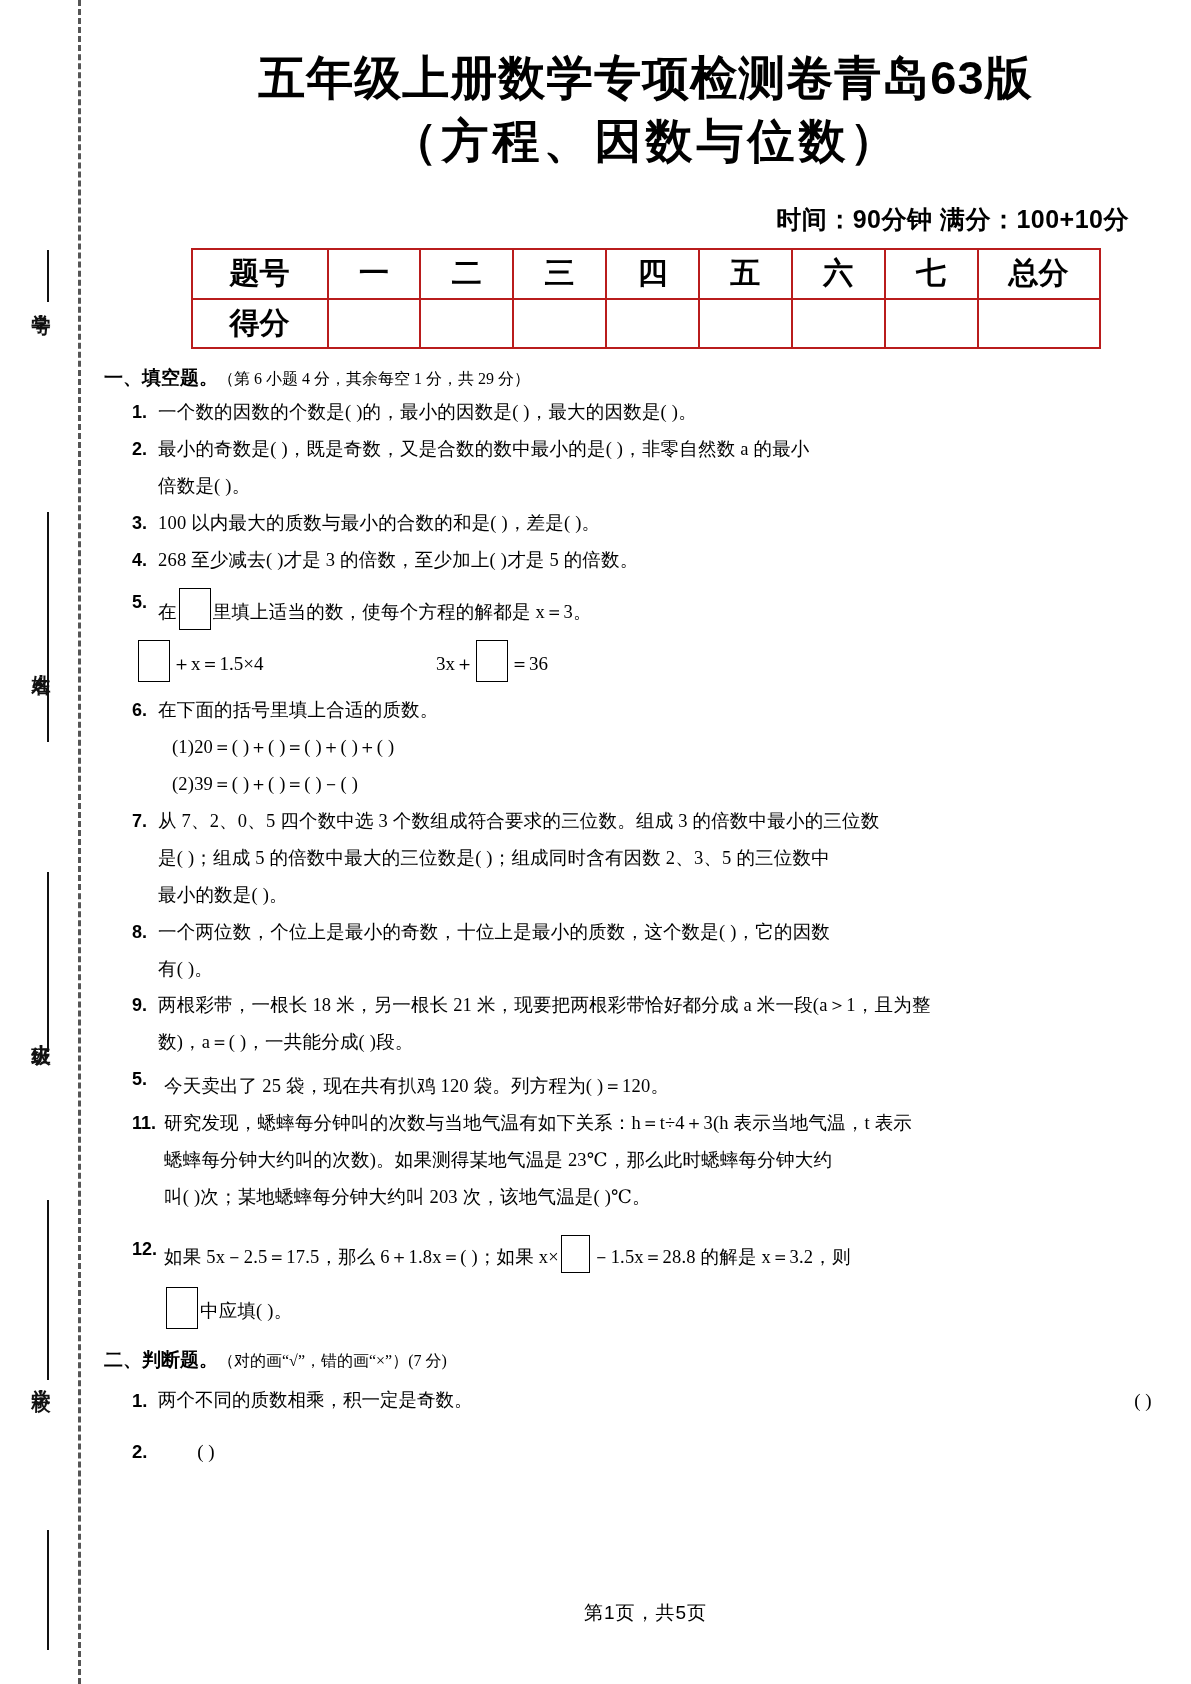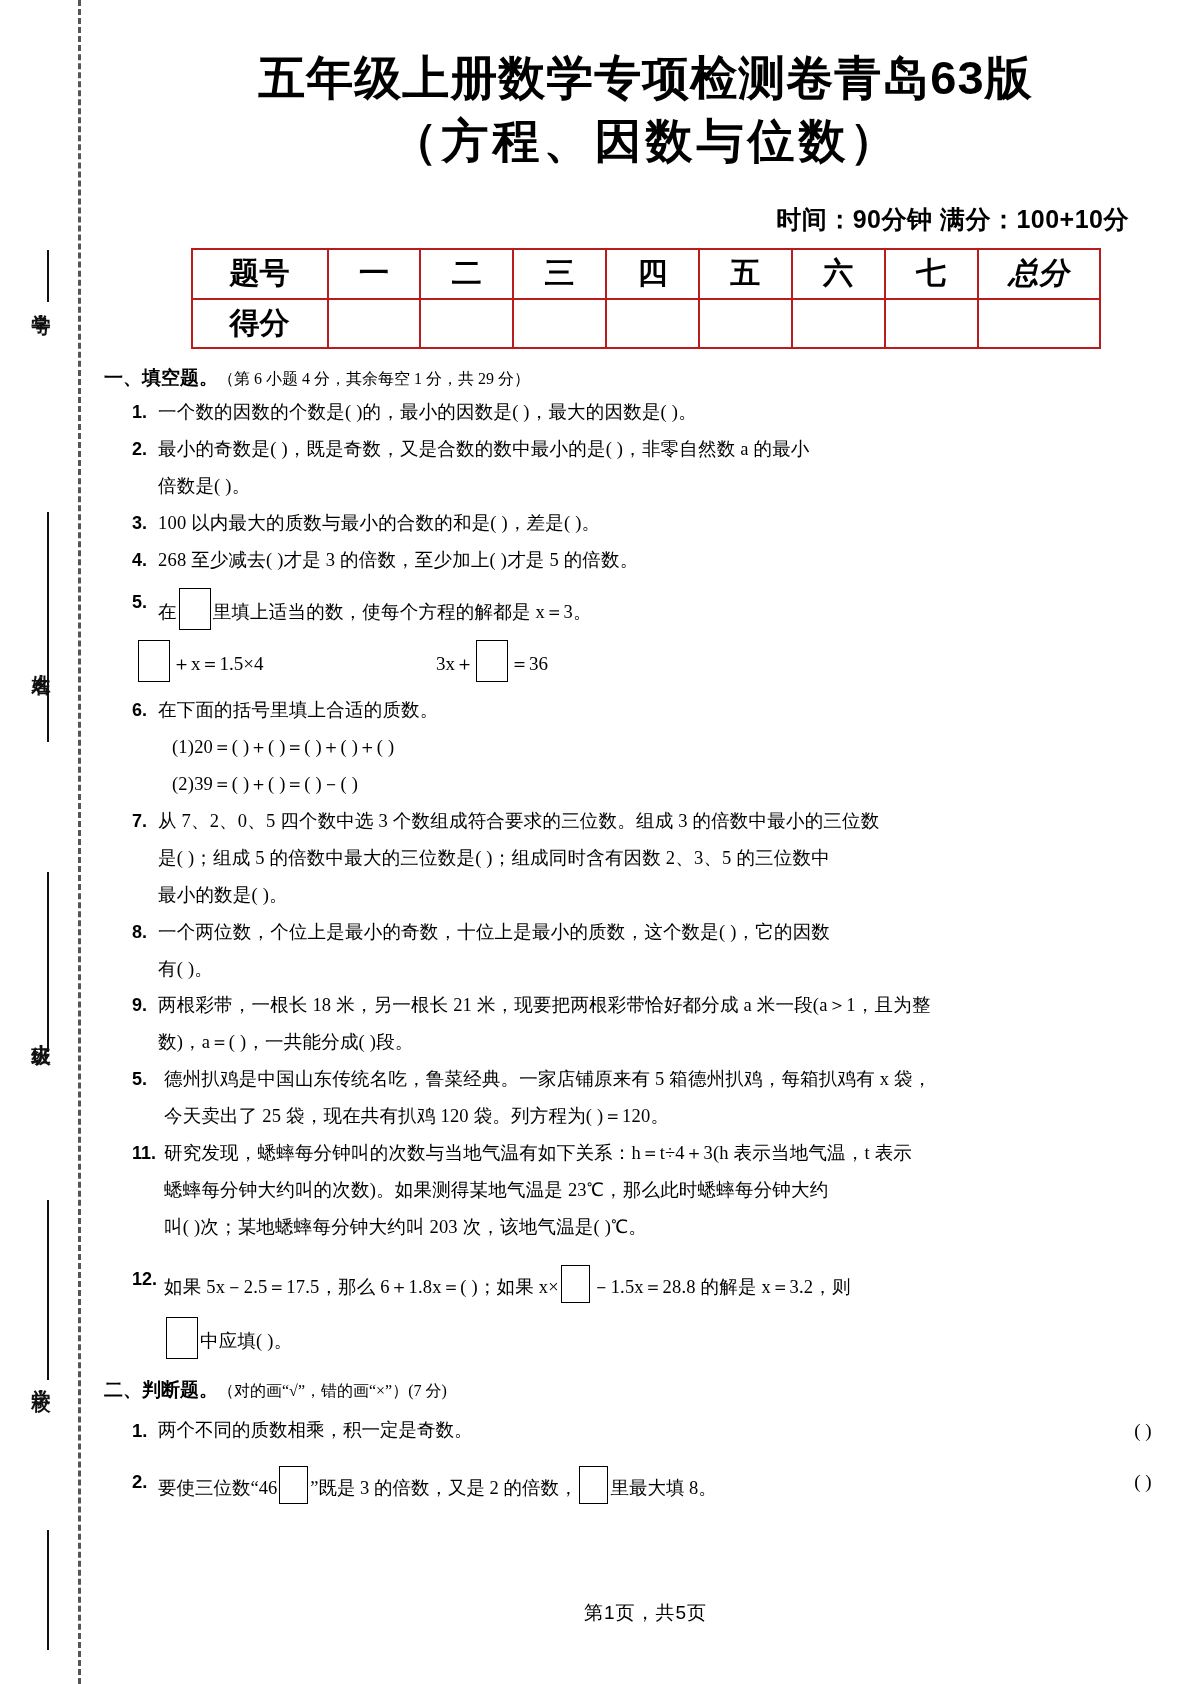--- a/index.html
+++ b/index.html
@@ -91,21 +91,21 @@
   table.score td {
     border: 2px solid #b91c1c;
     height: 46px;
     text-align: center;
     vertical-align: middle;
     font-family: "Liberation Serif", "DejaVu Serif", serif;
     font-size: 30px;
     font-weight: bold;
   }
   table.score td.lead { width: 132px; }
-  table.score td.total { width: 118px; font-style: italic; }
+  table.score td.total { width: 118px; }
   table.score tr.row-score td { height: 45px; }
 
   
   .section-head {
     font-family: "Liberation Sans", "DejaVu Sans", sans-serif;
     font-size: 19px;
     font-weight: bold;
     margin: 16px 0 2px 0;
     padding-left: 4px;
     letter-spacing: 0;
@@ -133,21 +133,20 @@
     text-align: left;
   }
   .q .body {
     flex: 1 1 auto;
     text-align: justify;
     letter-spacing: 0.2px;
   }
   .q .body .sub {
     display: block;
     margin-top: 7px;
-    font-family: Liberation Serif, serif;
   }
 
   
   .box {
     display: inline-block;
     border: 1.6px solid #000;
     width: 30px;
     height: 40px;
     vertical-align: -12px;
     margin: 0 2px;
@@ -324,21 +323,20 @@
     <span class="num">9.</span>
     <span class="body">
       <span>两根彩带，一根长 18 米，另一根长 21 米，现要把两根彩带恰好都分成 a 米一段(a＞1，且为整</span>
       <span class="sub">数)，a＝(        )，一共能分成(          )段。</span>
     </span>
   </div>
 
   <div class="q">
     <span class="num" style="width:32px;">5.</span>
     <span class="body">
-      <span>德州扒鸡是中国山东传统名吃，鲁菜经典。一家店铺原来有 5 箱德州扒鸡，每箱扒鸡有 x 袋，</span>
       <span class="sub">今天卖出了 25 袋，现在共有扒鸡 120 袋。列方程为(                  )＝120。</span>
     </span>
   </div>
 
   <div class="q">
     <span class="num" style="width:32px;">11.</span>
     <span class="body">
       <span>研究发现，蟋蟀每分钟叫的次数与当地气温有如下关系：h＝t÷4＋3(h 表示当地气温，t 表示</span>
       <span class="sub">蟋蟀每分钟大约叫的次数)。如果测得某地气温是 23℃，那么此时蟋蟀每分钟大约</span>
       <span class="sub">叫(          )次；某地蟋蟀每分钟大约叫 203 次，该地气温是(          )℃。</span>
@@ -358,18 +356,17 @@
   </div>
 
   <div class="tf-line">
     <span class="num">1.</span>
     <span class="body">两个不同的质数相乘，积一定是奇数。</span>
     <span class="paren">(        )</span>
   </div>
 
   <div class="tf-line" style="margin-top:18px;">
     <span class="num">2.</span>
-    <span class="body"><span>要使三位数“46</span><span class="box sm"></span><span>”既是 3 的倍数，又是 2 的倍数，</span><span class="box sm"></span><span>里最大填 8。</span></span>
     <span class="paren">(        )</span>
   </div>
 
   <div class="footer">第1页，共5页</div>
 </div>
 
 </body></html>

